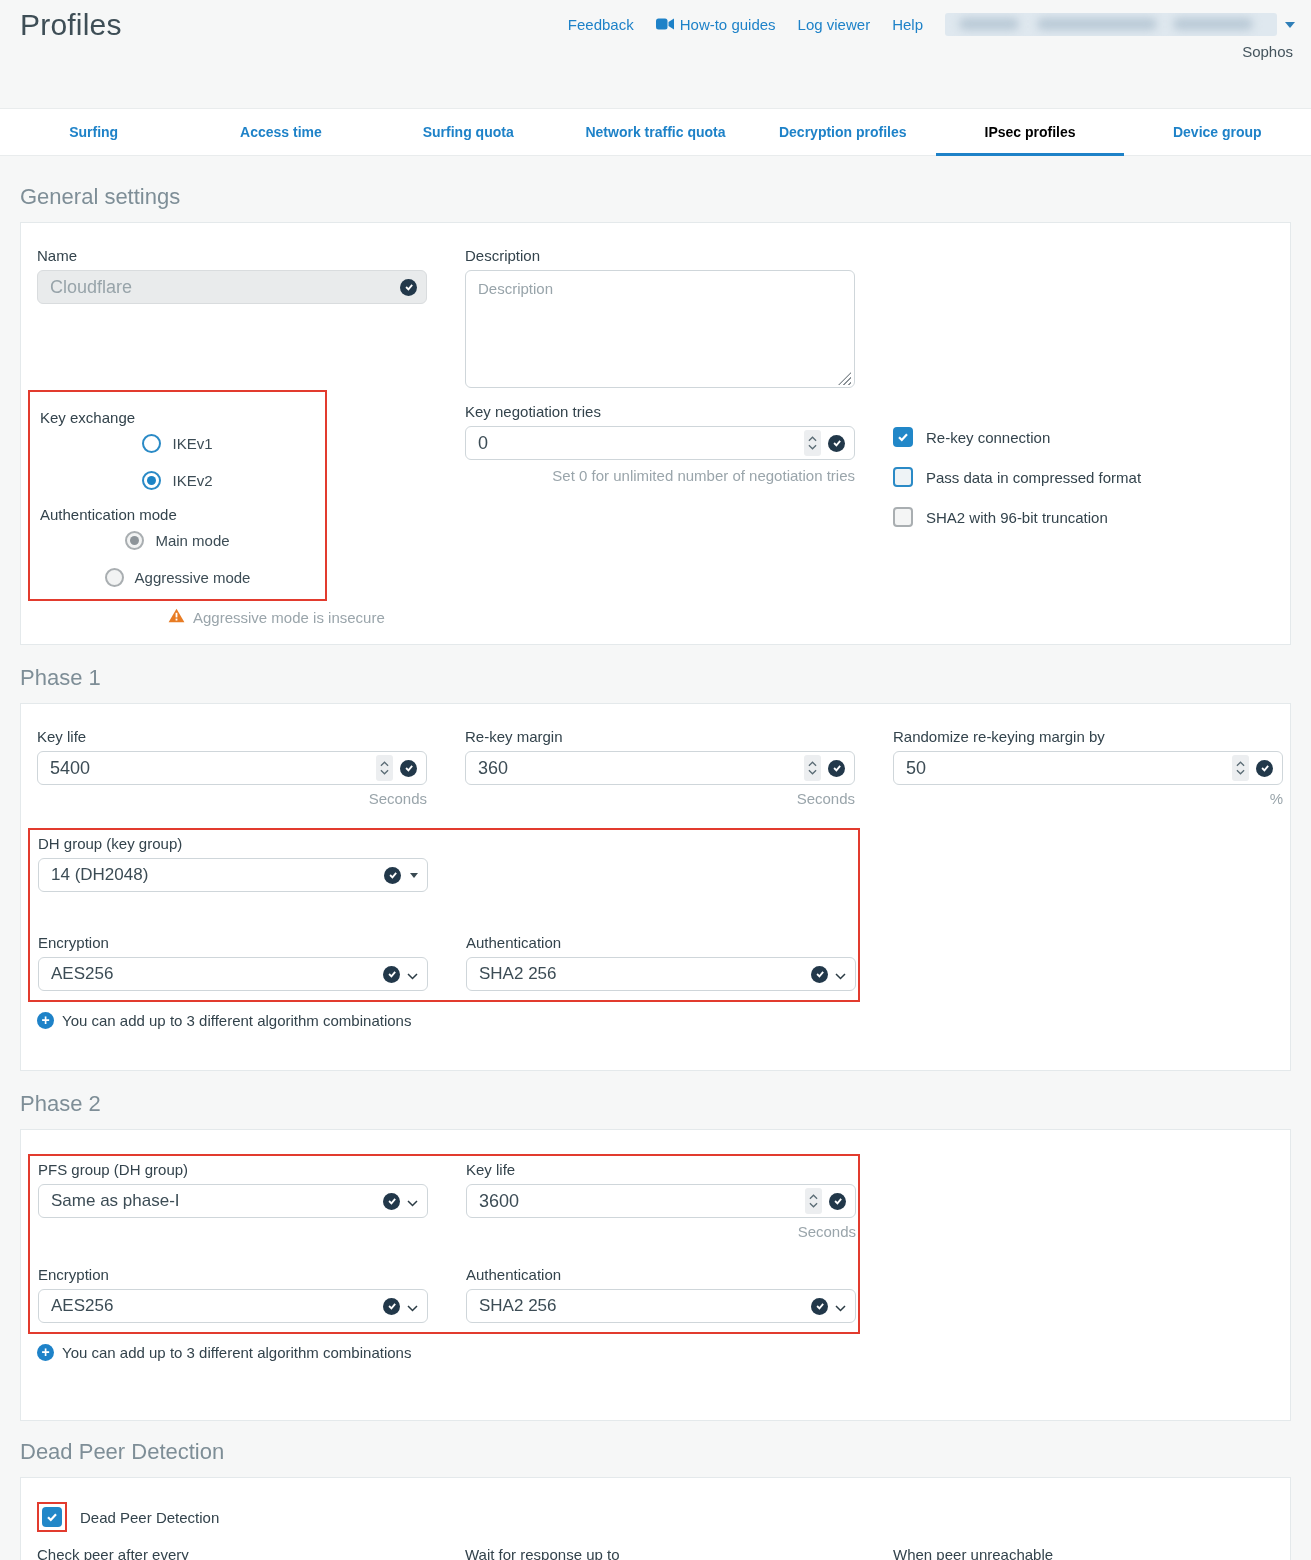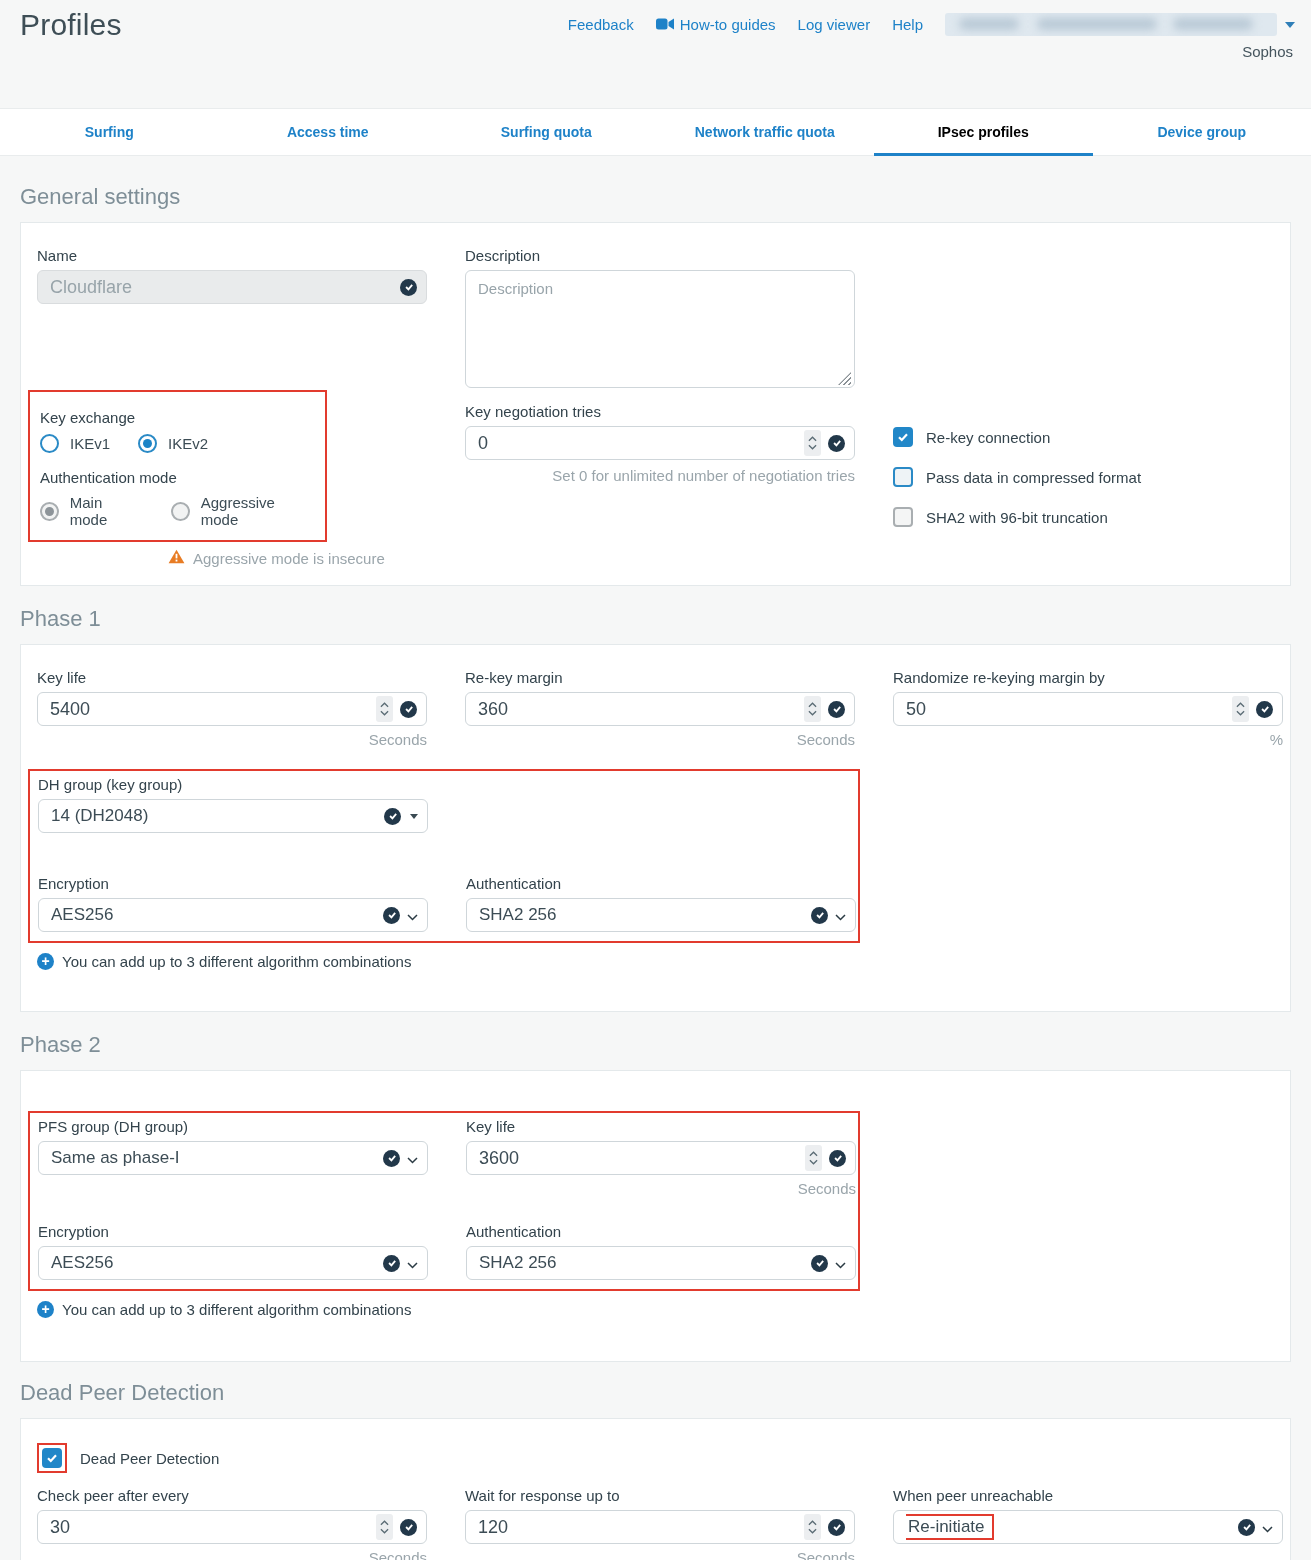--- a/index.html
+++ b/index.html
@@ -44,36 +44,36 @@
   textarea { width:390px; height:118px; border:1px solid #cfd6da; border-radius:6px; padding:9px 12px; font-family:inherit; font-size:15px; color:#3c4c55; resize:none; outline:none; }
   textarea::placeholder { color:#98a4aa; }
   .ta-wrap { position:relative; width:390px; }
   .resize-handle { position:absolute; right:4px; bottom:6px; width:13px; height:13px; background:repeating-linear-gradient(135deg,transparent 0 2px,#8a9196 2px 3.5px); clip-path:polygon(100% 0,100% 100%,0 100%); }
   
   .check-icon { flex:0 0 auto; width:17px; height:17px; border-radius:50%; background:#22384a; display:inline-flex; align-items:center; justify-content:center; }
   .spin { flex:0 0 auto; width:17px; height:26px; border-radius:3px; background:#eceef0; display:inline-flex; flex-direction:column; align-items:center; justify-content:center; gap:2px; }
   .caret-tri { width:0; height:0; border-left:4px solid transparent; border-right:4px solid transparent; border-top:5px solid #3a4a52; margin-left:2px; }
   .plus-icon { width:17px; height:17px; border-radius:50%; background:#1e82c8; color:#fff; font-size:14px; font-weight:700; line-height:16px; text-align:center; display:inline-block; }
   
-  .choice-row { display:flex; align-items:center; gap:28px; margin-top:8px; }
+  .choice-row { display:flex; align-items:center; gap:18px; margin-top:8px;flex-direction:column; }
   .choice { display:flex; align-items:center; gap:11px; }
   .radio { width:19px; height:19px; border-radius:50%; display:inline-flex; align-items:center; justify-content:center; background:#fff; }
   .radio.blue { border:2px solid #2a8ac6; }
   .radio.blue.on .dot { width:9px; height:9px; border-radius:50%; background:#1c84c6; }
   .radio.gray { border:2px solid #a9aeb1; background:#f2f3f3; }
   .radio.gray.on .dot { width:9px; height:9px; border-radius:50%; background:#8d9499; }
   .cb { width:20px; height:20px; border-radius:4px; display:inline-flex; align-items:center; justify-content:center; flex:0 0 auto; }
   .cb.checked { background:#2187c8; }
   .cb.blue { border:2px solid #2a8ac6; background:#eef3f6; }
   .cb.gray { border:2px solid #a9aeb1; background:#f4f5f5; }
   .cb-row { display:flex; align-items:center; gap:13px; margin-bottom:20px; font-size:15px; color:#33434c; }
   
   .redbox { border:2px solid #e23b2e; }
   .redbox-ke { width:299px; margin-left:-9px; margin-top:86px; padding:17px 10px 12px; }
-  .redbox-wide { width:832px; margin-left:-9px; padding:5px 8px 9px;margin-top:16px; }
+  .redbox-wide { width:832px; margin-left:-9px; padding:5px 8px 9px; }
   .red-mini { display:inline-flex; border:2px solid #e23b2e; padding:3px; }
   .red-text { display:inline-block; border:2px solid #e23b2e; padding:1px 7px; margin-left:-7px; }
   .warn-row { display:flex; align-items:center; gap:8px; margin:7px 0 0 131px; color:#9aa5ab; font-size:15px; }
   .plus-row { display:flex; align-items:center; gap:8px; margin-top:10px; color:#33434c; font-size:15px; }
   .row-mt { margin-top:42px; }
 </style>
 </head>
 <body>
 
 <div class="header">
@@ -101,20 +101,21 @@
     </span>
   </div>
   <div class="brand">Sophos</div>
 </div>
 
 <div class="tabbar">
   <div class="tab">Surfing</div>
   <div class="tab">Access time</div>
   <div class="tab">Surfing quota</div>
   <div class="tab">Network traffic quota</div>
+  <div class="tab">Decryption profiles</div>
   <div class="tab active">
       <span>IPsec profiles</span>
       <span class="underline"></span>
     </div>
   <div class="tab">Device group</div>
 </div>
 
 <div class="section">
   <h2 class="h2-general">General settings</h2>
   <div class="card" style="min-height:358px;">

